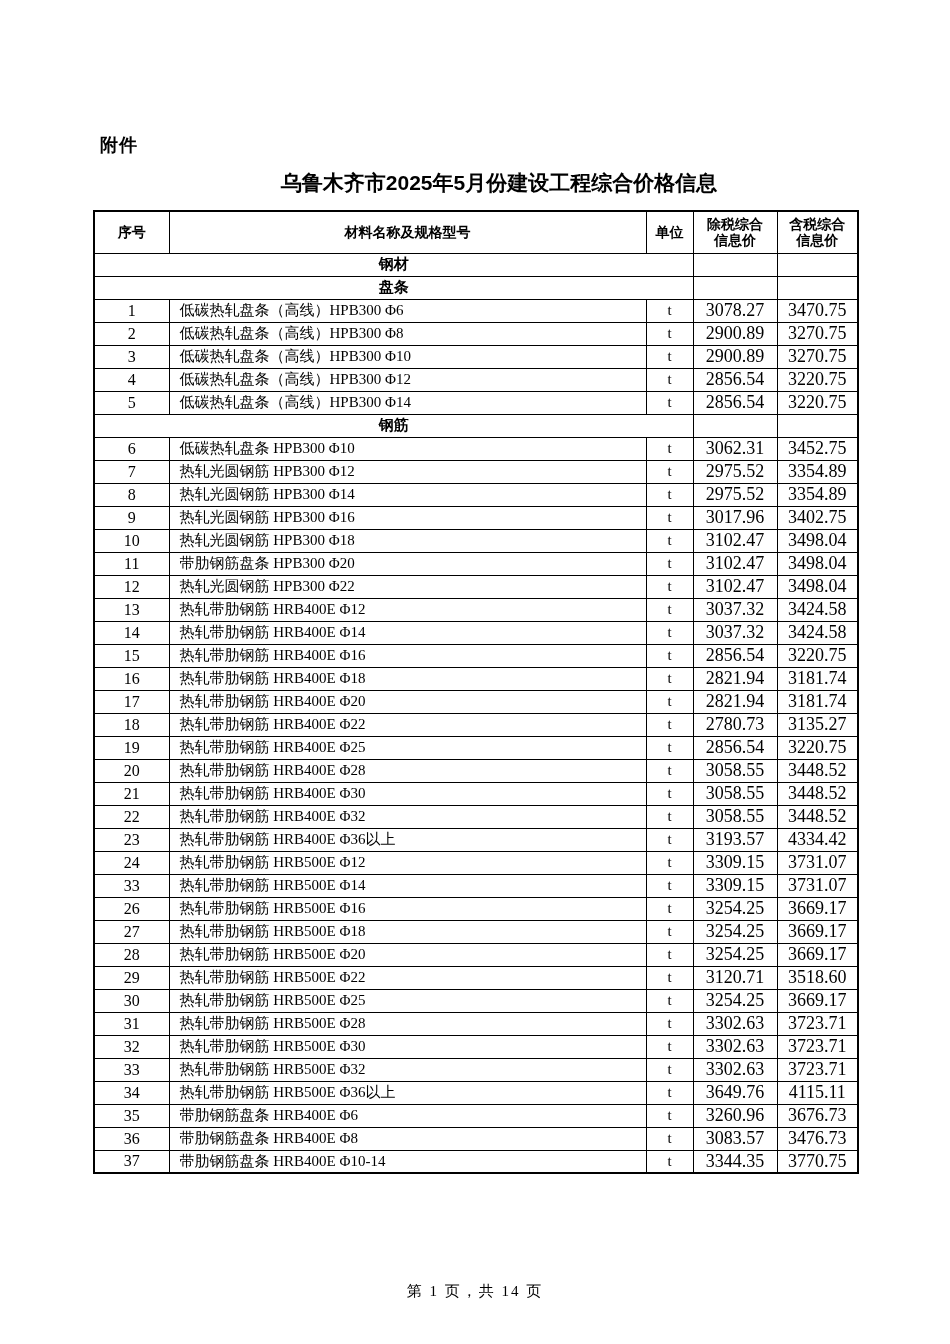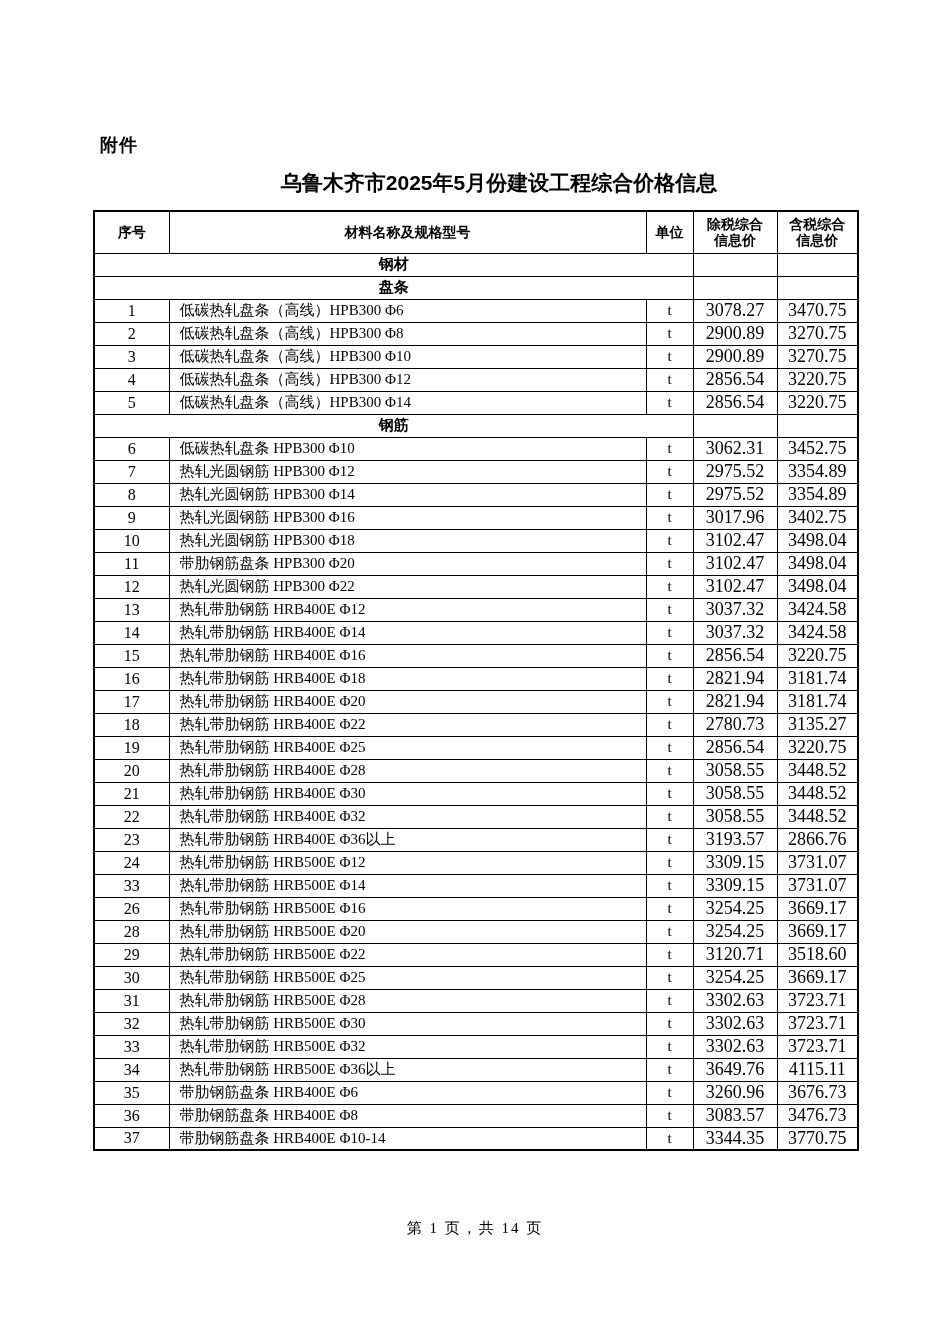--- a/index.html
+++ b/index.html
@@ -79,21 +79,21 @@
   }
   td.cell-section {
     text-align: center;
     font-family: "Liberation Sans", sans-serif;
     font-weight: bold;
     font-size: 15px;
   }
   .page-footer {
     position: absolute;
     left: 0;
-    top: 1219px;
+    top: 1282px;
     width: 950px;
     text-align: center;
     font-size: 15px;
     letter-spacing: 2px;
   }
 </style>
 </head>
 <body>
 
 <div class="attachment-label">附件</div>
@@ -316,21 +316,21 @@
     <td class="cell-unit">t</td>
     <td class="cell-price">3058.55</td>
     <td class="cell-price">3448.52</td>
   </tr>
 
   <tr>
     <td class="cell-no">23</td>
     <td class="cell-name">热轧带肋钢筋 HRB400E Φ36以上</td>
     <td class="cell-unit">t</td>
     <td class="cell-price">3193.57</td>
-    <td class="cell-price">2866.76</td>
+    <td class="cell-price">4334.42</td>
   </tr>
 
   <tr>
     <td class="cell-no">24</td>
     <td class="cell-name">热轧带肋钢筋 HRB500E Φ12</td>
     <td class="cell-unit">t</td>
     <td class="cell-price">3309.15</td>
     <td class="cell-price">3731.07</td>
   </tr>
 
@@ -343,20 +343,27 @@
   </tr>
 
   <tr>
     <td class="cell-no">26</td>
     <td class="cell-name">热轧带肋钢筋 HRB500E Φ16</td>
     <td class="cell-unit">t</td>
     <td class="cell-price">3254.25</td>
     <td class="cell-price">3669.17</td>
   </tr>
 
+  <tr>
+    <td class="cell-no">27</td>
+    <td class="cell-name">热轧带肋钢筋 HRB500E Φ18</td>
+    <td class="cell-unit">t</td>
+    <td class="cell-price">3254.25</td>
+    <td class="cell-price">3669.17</td>
+  </tr>
 
   <tr>
     <td class="cell-no">28</td>
     <td class="cell-name">热轧带肋钢筋 HRB500E Φ20</td>
     <td class="cell-unit">t</td>
     <td class="cell-price">3254.25</td>
     <td class="cell-price">3669.17</td>
   </tr>
 
   <tr>

